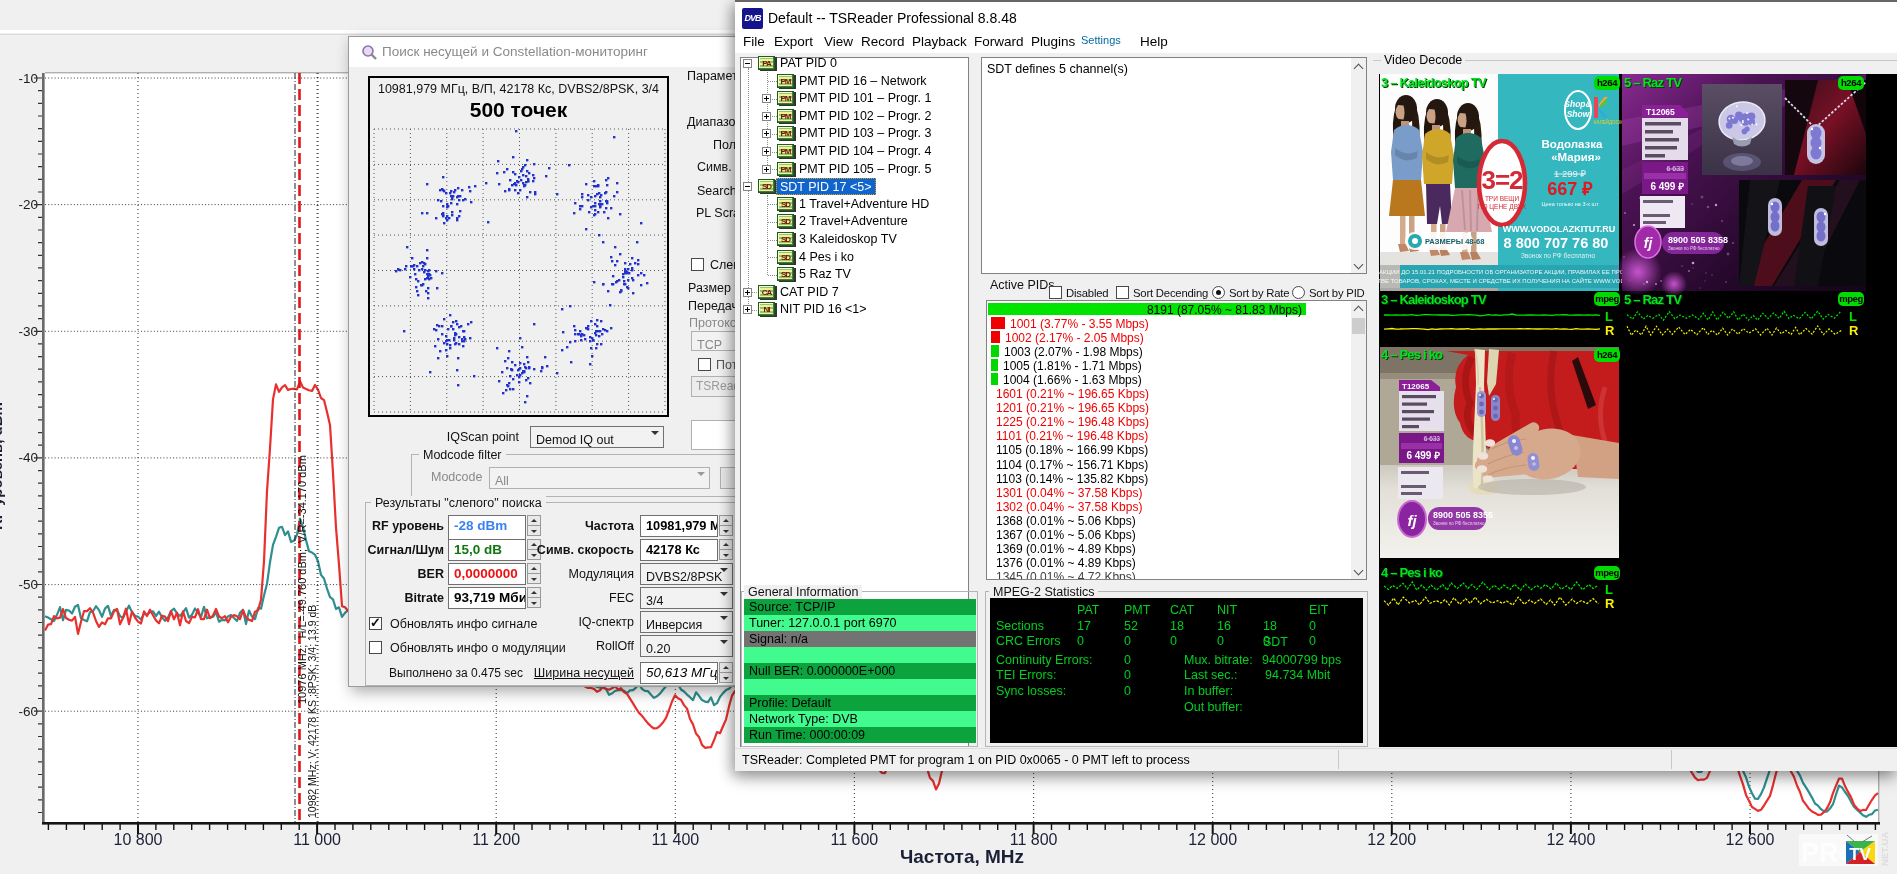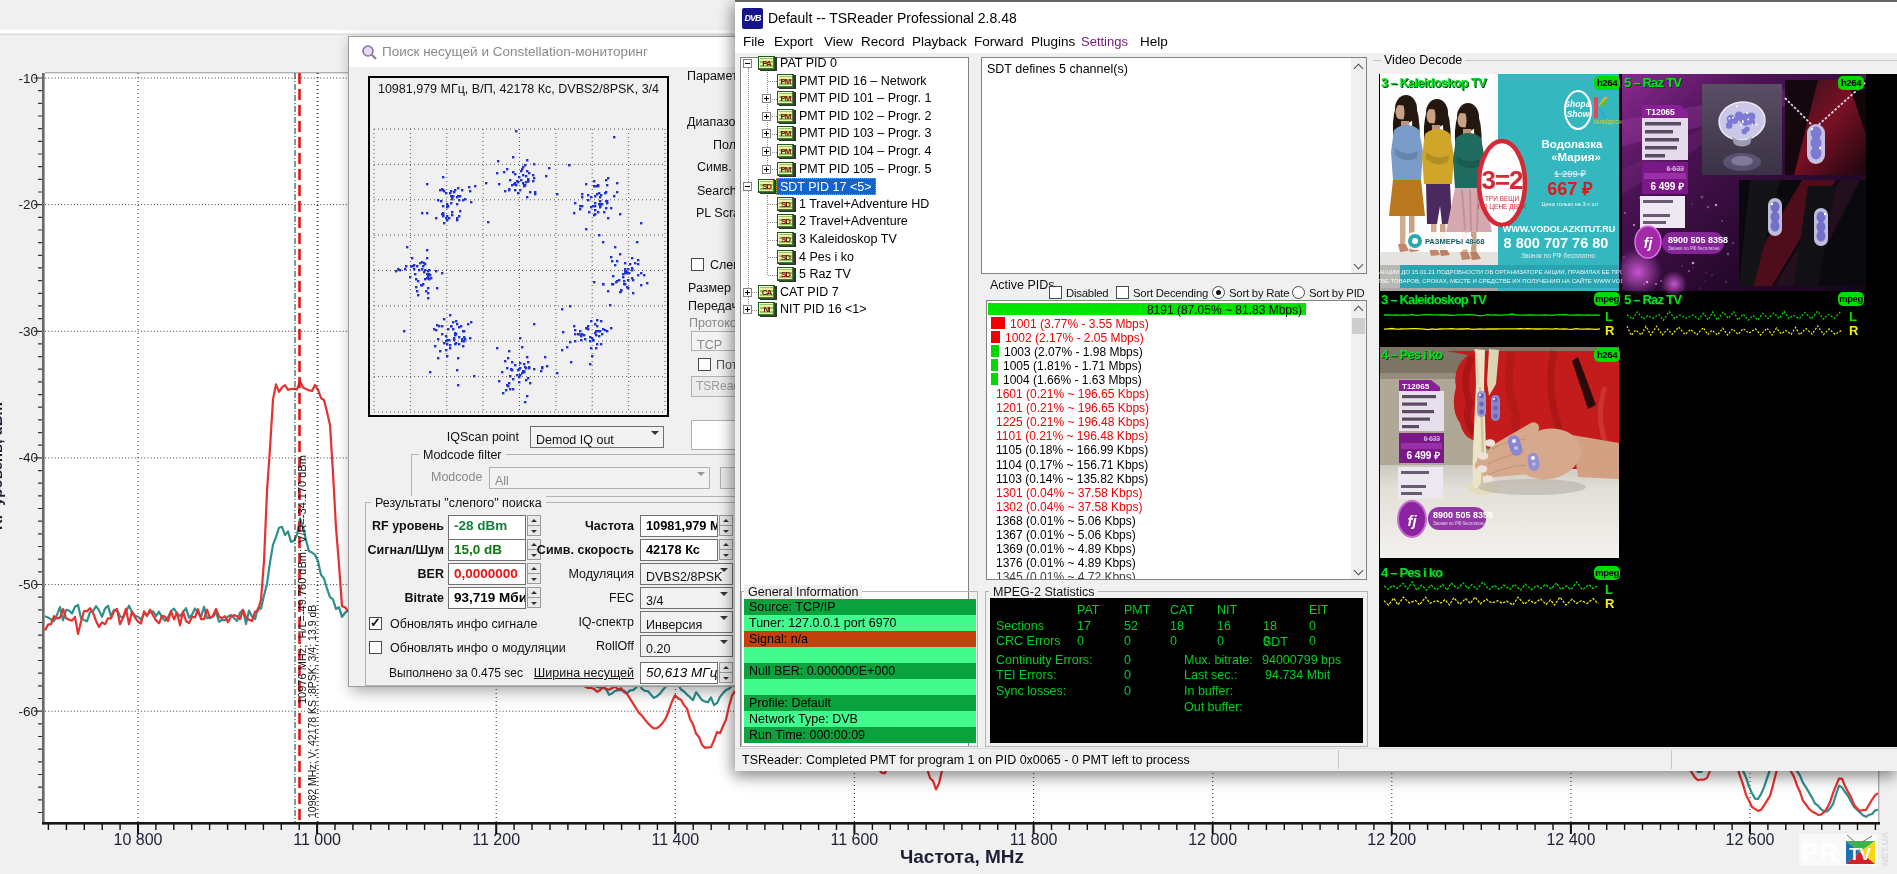--- a/index.html
+++ b/index.html
@@ -207,20 +207,21 @@
 </svg>
 <div class="win" id="dlg" style="left:348px;top:36px;width:388px;height:651px;border:1px solid #9b9b9b;box-shadow:3px 5px 14px rgba(0,0,0,0.32)">
 <div class="abs" style="left:0;top:0;width:100%;height:30px;background:#fff"></div>
 <div class="abs" style="left:12px;top:7px;width:16px;height:16px"><svg width="16" height="16">
           <circle cx="7" cy="7" r="5" fill="#e8d8f0" stroke="#9070b0" stroke-width="1.6"></circle>
           <line x1="10.5" y1="10.5" x2="15" y2="15" stroke="#8a8a8a" stroke-width="2.4"></line>
         </svg></div>
 <div class="abs" style="left:33px;top:7px;font-size:13.5px;color:#8a8a8a;white-space:nowrap">Поиск несущей и Constellation-мониторинг</div>
 <div class="abs" style="left:19px;top:39px;width:301px;height:341px;border:2px solid #000;background:#f0f0f0">
 <div class="abs" style="left:0;top:4px;width:297px;text-align:center;font-size:12.5px;color:#111;white-space:nowrap">10981,979 МГц, В/П, 42178 Кс, DVBS2/8PSK, 3/4</div>
+<div class="abs" style="left:0;top:20px;width:297px;text-align:center;font-size:21px;font-weight:bold;color:#000">500 точек</div>
 <svg width="299" height="339" viewBox="0 0 299 339" style="position:absolute;left:0;top:0">
 <line x1="4.0" y1="51" x2="4.0" y2="334" stroke="#555" stroke-width="1" stroke-dasharray="1,3"></line>
 <line x1="40.4" y1="51" x2="40.4" y2="334" stroke="#555" stroke-width="1" stroke-dasharray="1,3"></line>
 <line x1="76.8" y1="51" x2="76.8" y2="334" stroke="#555" stroke-width="1" stroke-dasharray="1,3"></line>
 <line x1="113.1" y1="51" x2="113.1" y2="334" stroke="#555" stroke-width="1" stroke-dasharray="1,3"></line>
 <line x1="149.5" y1="51" x2="149.5" y2="334" stroke="#555" stroke-width="1" stroke-dasharray="1,3"></line>
 <line x1="185.9" y1="51" x2="185.9" y2="334" stroke="#555" stroke-width="1" stroke-dasharray="1,3"></line>
 <line x1="222.2" y1="51" x2="222.2" y2="334" stroke="#555" stroke-width="1" stroke-dasharray="1,3"></line>
 <line x1="258.6" y1="51" x2="258.6" y2="334" stroke="#555" stroke-width="1" stroke-dasharray="1,3"></line>
 <line x1="295.0" y1="51" x2="295.0" y2="334" stroke="#555" stroke-width="1" stroke-dasharray="1,3"></line>
@@ -671,21 +672,21 @@
 <div class="combo" style="left:181px;top:389px;width:134px;height:22px">Demod IQ out<span class="arr"></span></div>
 <div class="abs" style="left:342px;top:383px;width:46px;height:30px;background:#fff;border:1px solid #b0b0b0;border-right:none"></div>
 <div class="gb" style="left:62px;top:417px;width:326px;height:43px;border-right:none"></div>
 <div class="gblbl" style="left:70px;top:411px">Modcode filter</div>
 <div class="lbl" style="left:82px;top:433px;color:#8a8a8a">Modcode</div>
 <div class="combo" style="left:140px;top:430px;width:221px;height:22px;color:#8a8a8a;border-color:#b0b0b0">All<span class="arr" style="border-top-color:#999"></span></div>
 <div class="abs" style="left:371px;top:430px;width:17px;height:22px;background:#e8e8e8;border:1px solid #b0b0b0;border-right:none"></div>
 <div class="gb" style="left:16px;top:465px;width:372px;height:184px;border-right:none"></div>
 <div class="gblbl" style="left:22px;top:459px">Результаты "слепого" поиска</div>
 <div class="lblrb" style="left:0px;top:482px;width:95px">RF уровень</div>
-<div class="field" style="left:99px;top:478px;width:78px;height:40px;color:#15803d">-28 dBm</div>
+<div class="field" style="left:99px;top:478px;width:78px;height:40px;color:#3b82f6">-28 dBm</div>
 <div class="spin" style="left:178px;top:478px;height:22px">
         <div style="top:0;height:11px">
           <span class="tri" style="top:2.5px;border-bottom-color:#333;border-top:none"></span>
         </div>
         <div style="top:10px;height:11px">
           <span class="tri" style="top:3.5px;border-top-color:#333;border-bottom:none"></span>
         </div>
       </div>
 <div class="lblrb" style="left:0px;top:506px;width:95px">Сигнал/Шум</div>
 <div class="field" style="left:99px;top:502px;width:78px;height:22px;color:#117711">15,0 dB</div>
@@ -774,29 +775,29 @@
 <div class="lbl" style="left:339px;top:262px">Передача</div>
 <div class="lbl" style="left:340px;top:279px;color:#8a8a8a">Протокол</div>
 <div class="combo" style="left:342px;top:294px;width:46px;height:20px;color:#8a8a8a;border-color:#b0b0b0;border-right:none">TCP</div>
 <div class="cb" style="left:349px;top:321px"></div>
 <div class="lbl" style="left:367px;top:321px;color:#555">Пото</div>
 <div class="abs" style="left:342px;top:339px;width:46px;height:21px;background:#ececec;border:1px solid #b0b0b0;border-right:none;font-size:12px;color:#9a9a9a;padding:2px 0 0 4px">TSReade</div>
 </div>
 <div class="win" id="mainwin" style="left:735px;top:0;width:1162px;height:771px;background:#f0f0f0;border-top:2px solid #666;box-shadow:0 6px 16px rgba(0,0,0,0.30),-4px 4px 12px rgba(0,0,0,0.22)">
 <div class="abs" style="left:0;top:0;width:100%;height:51px;background:#fff"></div>
 <div class="abs" style="left:7px;top:6px;width:21px;height:21px;background:#14148c;border-radius:2px;color:#fff;font-size:9px;font-weight:bold;font-style:italic;text-align:center;line-height:21px;letter-spacing:-1px">DVB</div>
-<div class="abs" style="left:33px;top:8px;font-size:14px;color:#000;white-space:nowrap">Default -- TSReader Professional 2.8.48</div>
+<div class="abs" style="left:33px;top:8px;font-size:14px;color:#000;white-space:nowrap">Default -- TSReader Professional 8.8.48</div>
 <div class="abs" style="left:8px;top:32px;font-size:13.5px;color:#000">File</div>
 <div class="abs" style="left:39px;top:32px;font-size:13.5px;color:#000">Export</div>
 <div class="abs" style="left:89px;top:32px;font-size:13.5px;color:#000">View</div>
 <div class="abs" style="left:126px;top:32px;font-size:13.5px;color:#000">Record</div>
 <div class="abs" style="left:177px;top:32px;font-size:13.5px;color:#000">Playback</div>
 <div class="abs" style="left:239px;top:32px;font-size:13.5px;color:#000">Forward</div>
 <div class="abs" style="left:296px;top:32px;font-size:13.5px;color:#000">Plugins</div>
-<div class="abs" style="left:346px;top:32px;font-size:13px;color:#701a75">Settings</div>
+<div class="abs" style="left:346px;top:32px;font-size:11px;color:#0369a1">Settings</div>
 <div class="abs" style="left:405px;top:32px;font-size:13.5px;color:#000">Help</div>
 <div class="abs" style="left:5px;top:55px;width:229px;height:690px;background:#fff;border:1px solid #828282"></div>
 <div class="abs" style="left:13px;top:66px;width:1px;height:242px;border-left:1px dotted #909090"></div>
 <div class="abs" style="left:32px;top:70px;width:1px;height:97px;border-left:1px dotted #909090"></div>
 <div class="abs" style="left:32px;top:193px;width:1px;height:80px;border-left:1px dotted #909090"></div>
 <div class="abs" style="left:33px;top:79.1px;width:9px;height:1px;border-top:1px dotted #909090"></div>
 <div class="abs" style="left:33px;top:96.7px;width:9px;height:1px;border-top:1px dotted #909090"></div>
 <div class="abs" style="left:33px;top:114.3px;width:9px;height:1px;border-top:1px dotted #909090"></div>
 <div class="abs" style="left:33px;top:131.9px;width:9px;height:1px;border-top:1px dotted #909090"></div>
 <div class="abs" style="left:33px;top:149.5px;width:9px;height:1px;border-top:1px dotted #909090"></div>
@@ -918,21 +919,21 @@
 <div class="pid" style="left:9px;top:269px;color:#404040">1345 (0.01% ~ 4.72 Kbps)</div>
 </div>
 <div class="abs" style="left:616px;top:299px;width:15px;height:278px;background:#f0f0f0"></div>
 <div class="chev" style="left:620px;top:305px;transform:rotate(-135deg)"></div>
 <div class="abs" style="left:617px;top:316px;width:13px;height:16px;background:#cdcdcd"></div>
 <div class="chev" style="left:620px;top:565px;transform:rotate(45deg)"></div>
 <div class="gb" style="left:6px;top:589px;width:237px;height:156px"></div>
 <div class="gblbl" style="left:9px;top:583px">General Information</div>
 <div class="ginfo-row" style="top:597px;background:#0ca23e">Source: TCP/IP</div>
 <div class="ginfo-row" style="top:613px;background:#42fb8e">Tuner: 127.0.0.1 port 6970</div>
-<div class="ginfo-row" style="top:629px;background:#c2410c">Signal: n/a</div>
+<div class="ginfo-row" style="top:629px;background:#737373">Signal: n/a</div>
 <div class="ginfo-row" style="top:645px;background:#42fb8e"></div>
 <div class="ginfo-row" style="top:661px;background:#0ca23e">Null BER: 0.000000E+000</div>
 <div class="ginfo-row" style="top:677px;background:#42fb8e"></div>
 <div class="ginfo-row" style="top:693px;background:#0ca23e">Profile: Default</div>
 <div class="ginfo-row" style="top:709px;background:#42fb8e">Network Type: DVB</div>
 <div class="ginfo-row" style="top:725px;background:#0ca23e">Run Time: 000:00:09</div>
 <div class="gb" style="left:250px;top:589px;width:383px;height:156px"></div>
 <div class="gblbl" style="left:254px;top:583px">MPEG-2 Statistics</div>
 <div class="abs" style="left:255px;top:596px;width:373px;height:145px;background:#000"></div>
 <div class="stat" style="left:342px;top:601px">PAT</div>

